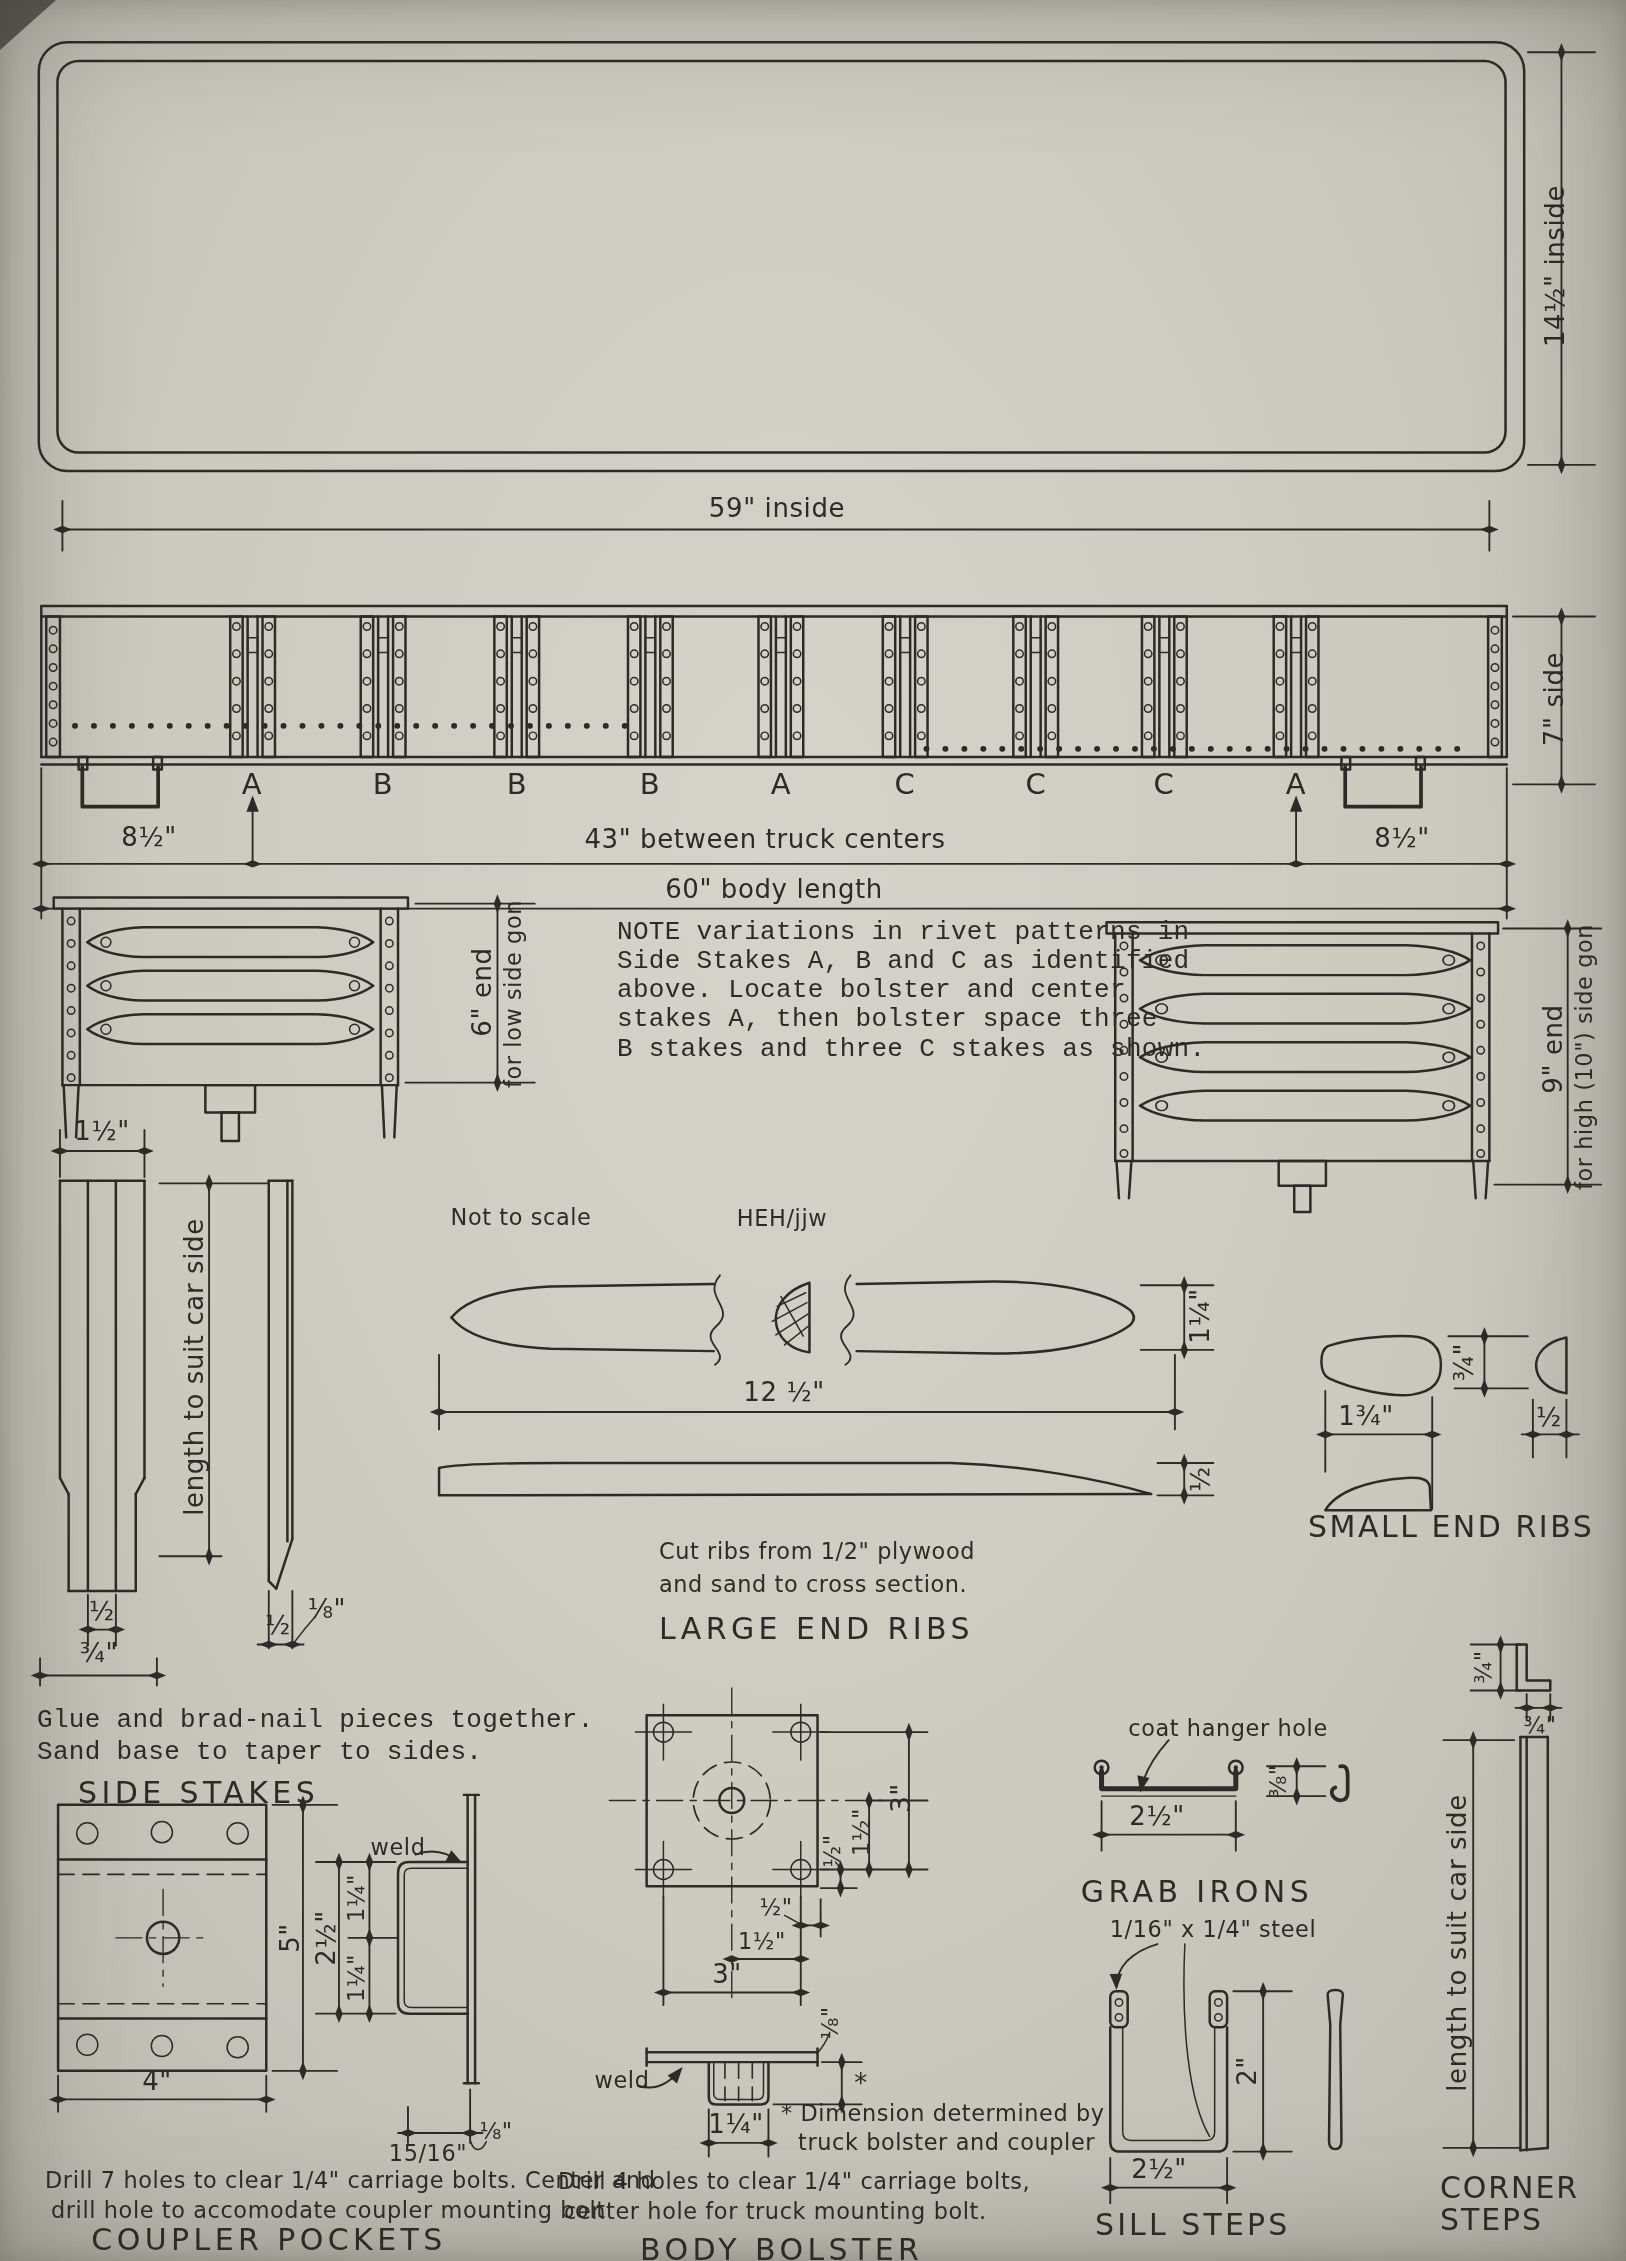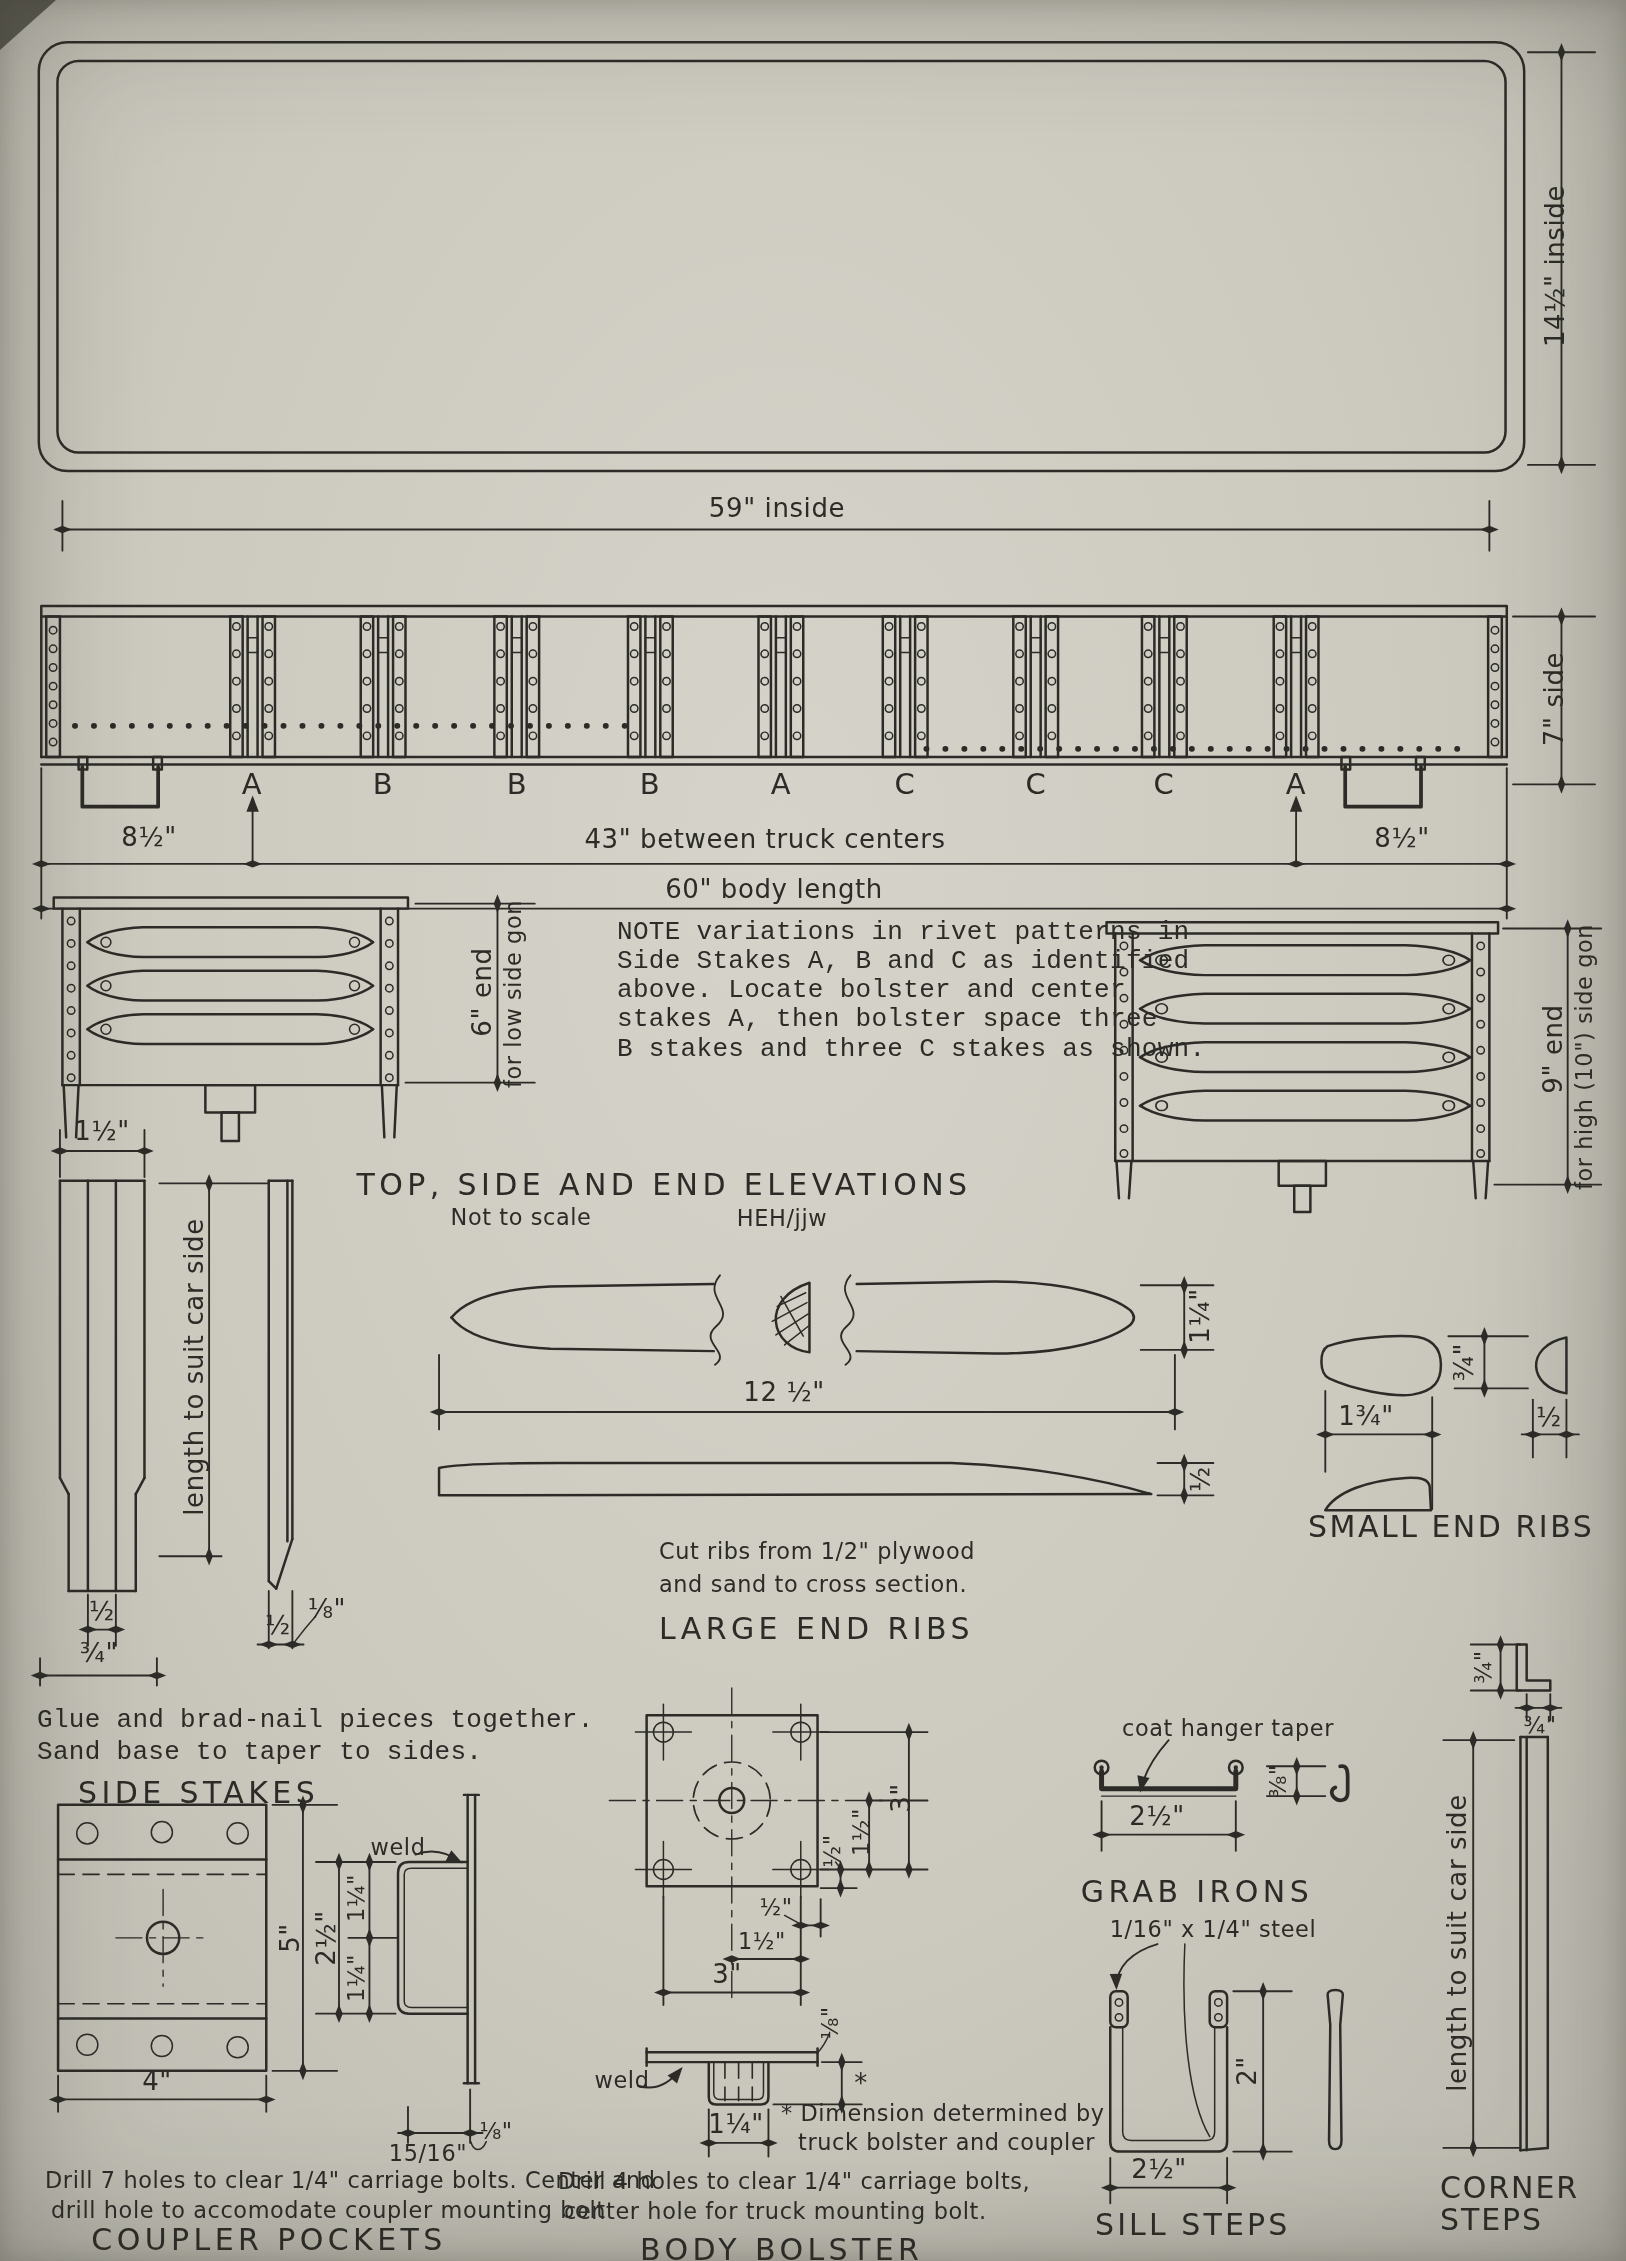--- a/index.html
+++ b/index.html
@@ -537,21 +537,20 @@
   <div class="lbl rot s36" style="left:513px;top:994px">for low side gon</div>
   <div class="lbl rot" style="left:1553px;top:1049px">9" end</div>
   <div class="lbl rot s36" style="left:1584px;top:1057px">for high (10") side gon</div>
 
   <div class="lbl la note-line" style="left:617px;top:919px">NOTE variations in rivet patterns in</div>
   <div class="lbl la note-line" style="left:617px;top:948px">Side Stakes A, B and C as identified</div>
   <div class="lbl la note-line" style="left:617px;top:977px">above.  Locate bolster and center</div>
   <div class="lbl la note-line" style="left:617px;top:1006px">stakes A, then bolster space three</div>
   <div class="lbl la note-line" style="left:617px;top:1036px">B stakes and three C stakes as shown.</div>
 
-  <div class="lbl title" style="left:664px;top:1185px">TOP, SIDE AND END ELEVATIONS</div>
   <div class="lbl s36" style="left:521px;top:1217px">Not to scale</div>
   <div class="lbl s36" style="left:782px;top:1218px">HEH/jjw</div>
 
   <div class="lbl" style="left:102px;top:1131px">1½"</div>
   <div class="lbl rot" style="left:194px;top:1367px">length to suit car side</div>
   <div class="lbl" style="left:102px;top:1611px">½</div>
   <div class="lbl" style="left:99px;top:1653px">¾"</div>
   <div class="lbl" style="left:278px;top:1625px">½</div>
   <div class="lbl" style="left:327px;top:1609px">⅛"</div>
   <div class="lbl la note-line" style="left:37px;top:1707px">Glue and brad-nail pieces together.</div>
@@ -591,21 +590,21 @@
   <div class="lbl rot s36" style="left:830px;top:2023px">⅛"</div>
   <div class="lbl s36" style="left:622px;top:2080px">weld</div>
   <div class="lbl" style="left:736px;top:2124px">1¼"</div>
   <div class="lbl" style="left:861px;top:2083px">*</div>
   <div class="lbl la s36" style="left:781px;top:2102px">* Dimension determined by</div>
   <div class="lbl la s36" style="left:798px;top:2131px">truck bolster and coupler</div>
   <div class="lbl la s36" style="left:558px;top:2170px">Drill 4 holes to clear 1/4" carriage bolts,</div>
   <div class="lbl la s36" style="left:564px;top:2200px">center hole for truck mounting bolt.</div>
   <div class="lbl la title" style="left:640px;top:2235px">BODY BOLSTER</div>
 
-  <div class="lbl s36" style="left:1228px;top:1728px">coat hanger taper</div>
+  <div class="lbl s36" style="left:1228px;top:1728px">coat hanger hole</div>
   <div class="lbl rot s36" style="left:1278px;top:1781px">⅜"</div>
   <div class="lbl" style="left:1157px;top:1816px">2½"</div>
   <div class="lbl title" style="left:1197px;top:1892px">GRAB IRONS</div>
 
   <div class="lbl s36" style="left:1213px;top:1929px">1/16" x 1/4" steel</div>
   <div class="lbl rot" style="left:1247px;top:2071px">2"</div>
   <div class="lbl" style="left:1159px;top:2169px">2½"</div>
   <div class="lbl la title" style="left:1095px;top:2210px;letter-spacing:3.1px">SILL STEPS</div>
 
   <div class="lbl rot s36" style="left:1483px;top:1667px">¾"</div>

